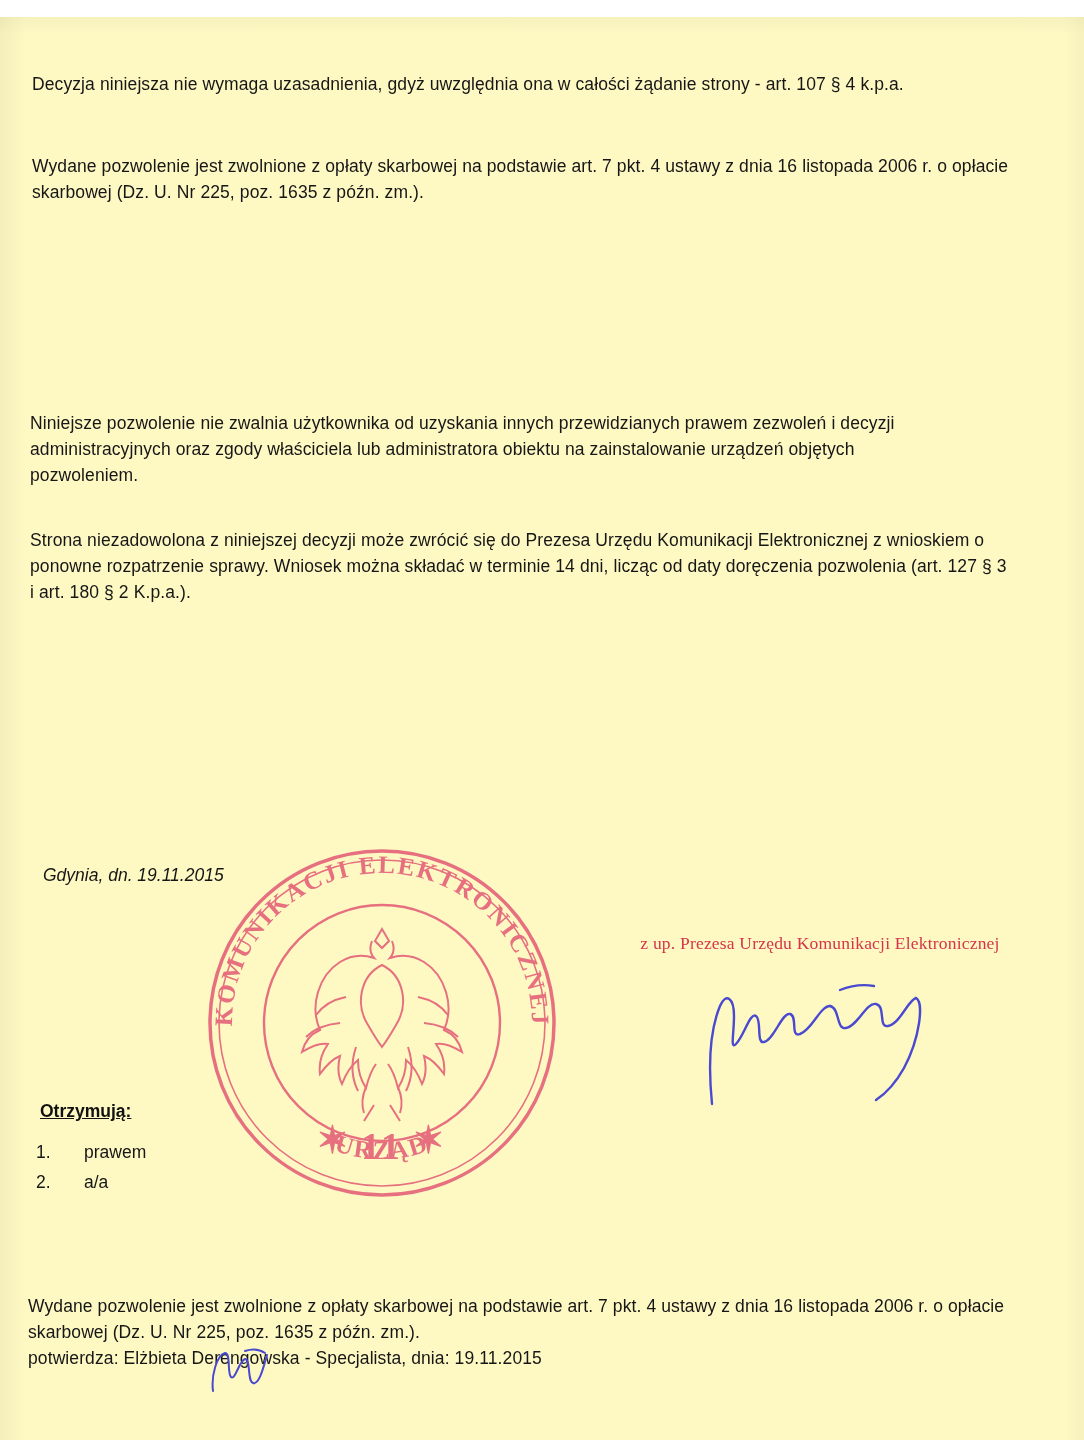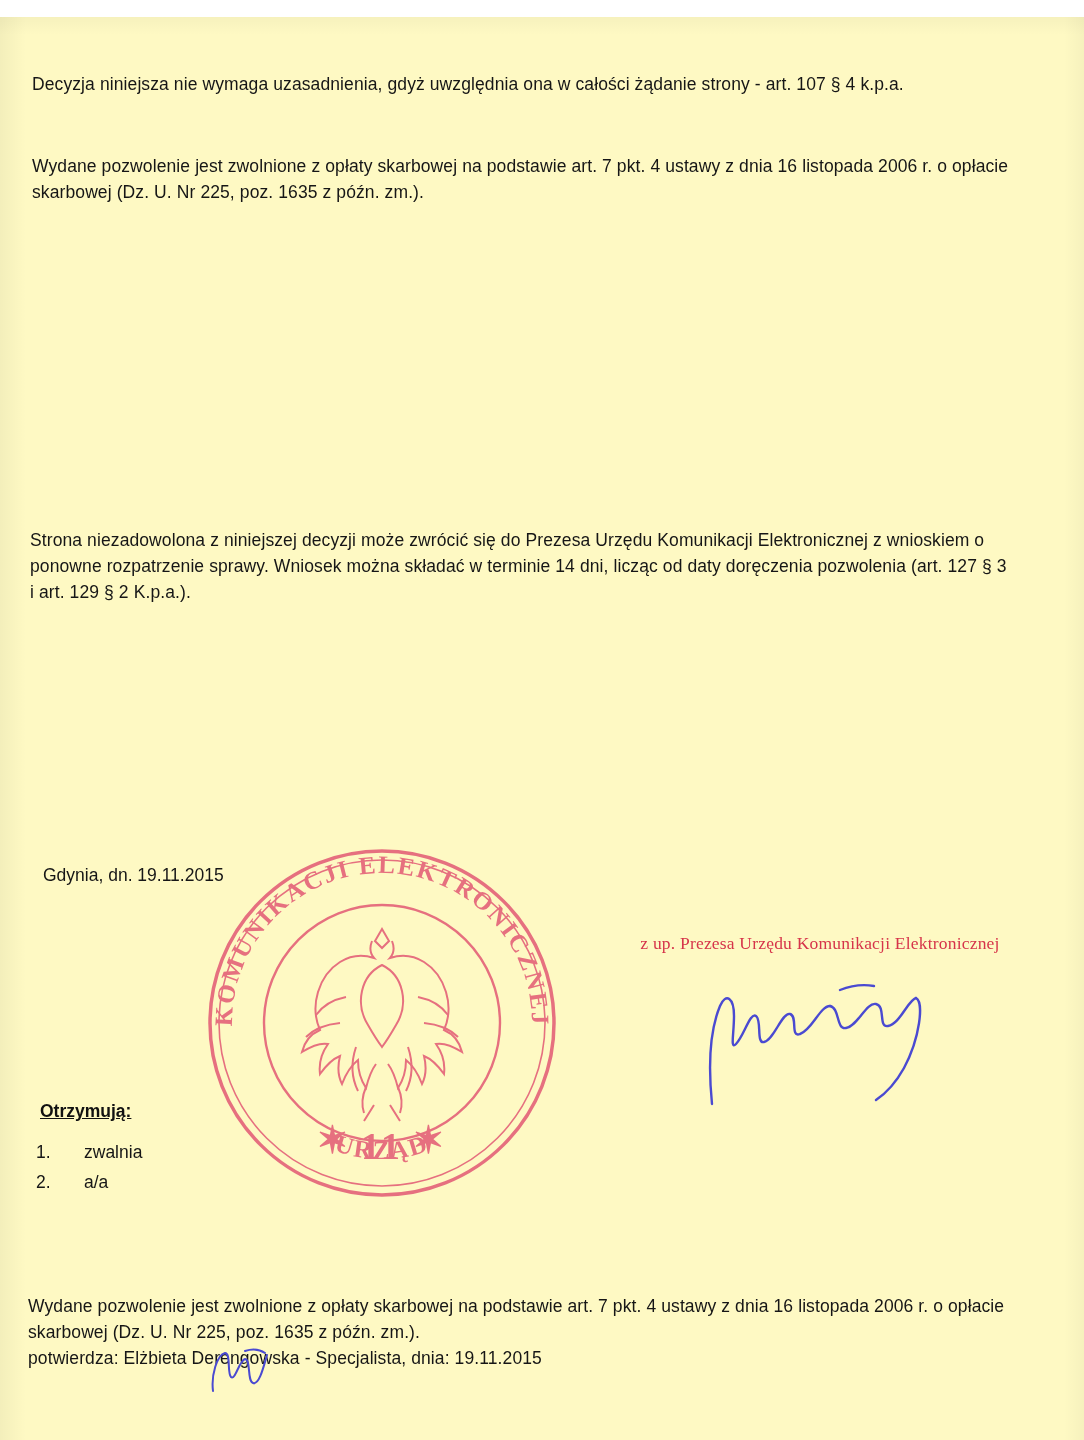--- a/index.html
+++ b/index.html
@@ -41,20 +41,21 @@
   #p3 { left: 30px;  top: 375px; width: 935px; }
   #p4 { left: 30px;  top: 492px; width: 985px; }
   #p-footer { left: 28px; top: 1258px; width: 985px; }
 
   #city-date {
     position: absolute;
     left: 43px;
     top: 848px;
     font-size: 17.5px;
     color: #161616;
+    font-style: italic;
   }
   #recipients-title {
     position: absolute;
     left: 40px;
     top: 1084px;
     font-size: 17.5px;
     font-weight: bold;
     text-decoration: underline;
     color: #111;
   }
@@ -145,22 +146,23 @@
 </style>
 </head>
 <body>
 
 <div class="page">
 
   <p class="para" id="p1">Decyzja niniejsza nie wymaga uzasadnienia, gdyż uwzględnia ona w całości żądanie strony - art. 107 § 4 k.p.a.</p>
 
   <p class="para" id="p2">Wydane pozwolenie jest zwolnione z opłaty skarbowej na podstawie art. 7 pkt. 4 ustawy z dnia 16 listopada 2006 r. o opłacie skarbowej (Dz. U. Nr 225, poz. 1635 z późn. zm.).</p>
 
-
-  <p class="para" id="p4">Strona niezadowolona z niniejszej decyzji może zwrócić się do Prezesa Urzędu Komunikacji Elektronicznej z wnioskiem o ponowne rozpatrzenie sprawy. Wniosek można składać w terminie 14 dni, licząc od daty doręczenia pozwolenia (art. 127 § 3 i art. 129 § 2 K.p.a.).</p>
+  <p class="para" id="p3">Niniejsze pozwolenie nie zwalnia użytkownika od uzyskania innych przewidzianych prawem zezwoleń i decyzji administracyjnych oraz zgody właściciela lub administratora obiektu na zainstalowanie urządzeń objętych pozwoleniem.</p>
+
+  <p class="para" id="p4">Strona niezadowolona z niniejszej decyzji może zwrócić się do Prezesa Urzędu Komunikacji Elektronicznej z wnioskiem o ponowne rozpatrzenie sprawy. Wniosek można składać w terminie 14 dni, licząc od daty doręczenia pozwolenia (art. 127 § 3 i art. 180 § 2 K.p.a.).</p>
 
   <div id="city-date">Gdynia, dn. 19.11.2015</div>
 
   <div id="official-stamp">
     <svg viewBox="0 0 372 372" width="372" height="372" xmlns="http://www.w3.org/2000/svg">
       <defs>
         <path id="arcTop" d="M 36,186 A 150,150 0 0 1 336,186"></path>
         <path id="arcBottom" d="M 50,186 A 136,136 0 0 0 322,186"></path>
       </defs>
       <circle cx="186" cy="186" r="172" fill="none" stroke="#e4657a" stroke-width="3.5"></circle>
@@ -190,21 +192,21 @@
         <path d="M144 186 q-22 2 -34 14 M228 186 q22 2 34 14"></path>
       </g>
     </svg>
   </div>
 
   <div id="recipients-title">Otrzymują:</div>
 
   <div id="recipients-list">
     <div class="rec-row">
       <span class="rec-num">1.</span>
-      <span class="rec-label">zwalnia</span>
+      <span class="rec-label">prawem</span>
     </div>
     <div class="rec-row">
       <span class="rec-num">2.</span>
       <span class="rec-label">a/a</span>
     </div>
   </div>
 
   <div id="sig-block">
     <div id="sig-line1">z up. Prezesa Urzędu Komunikacji Elektronicznej</div>
   </div>

